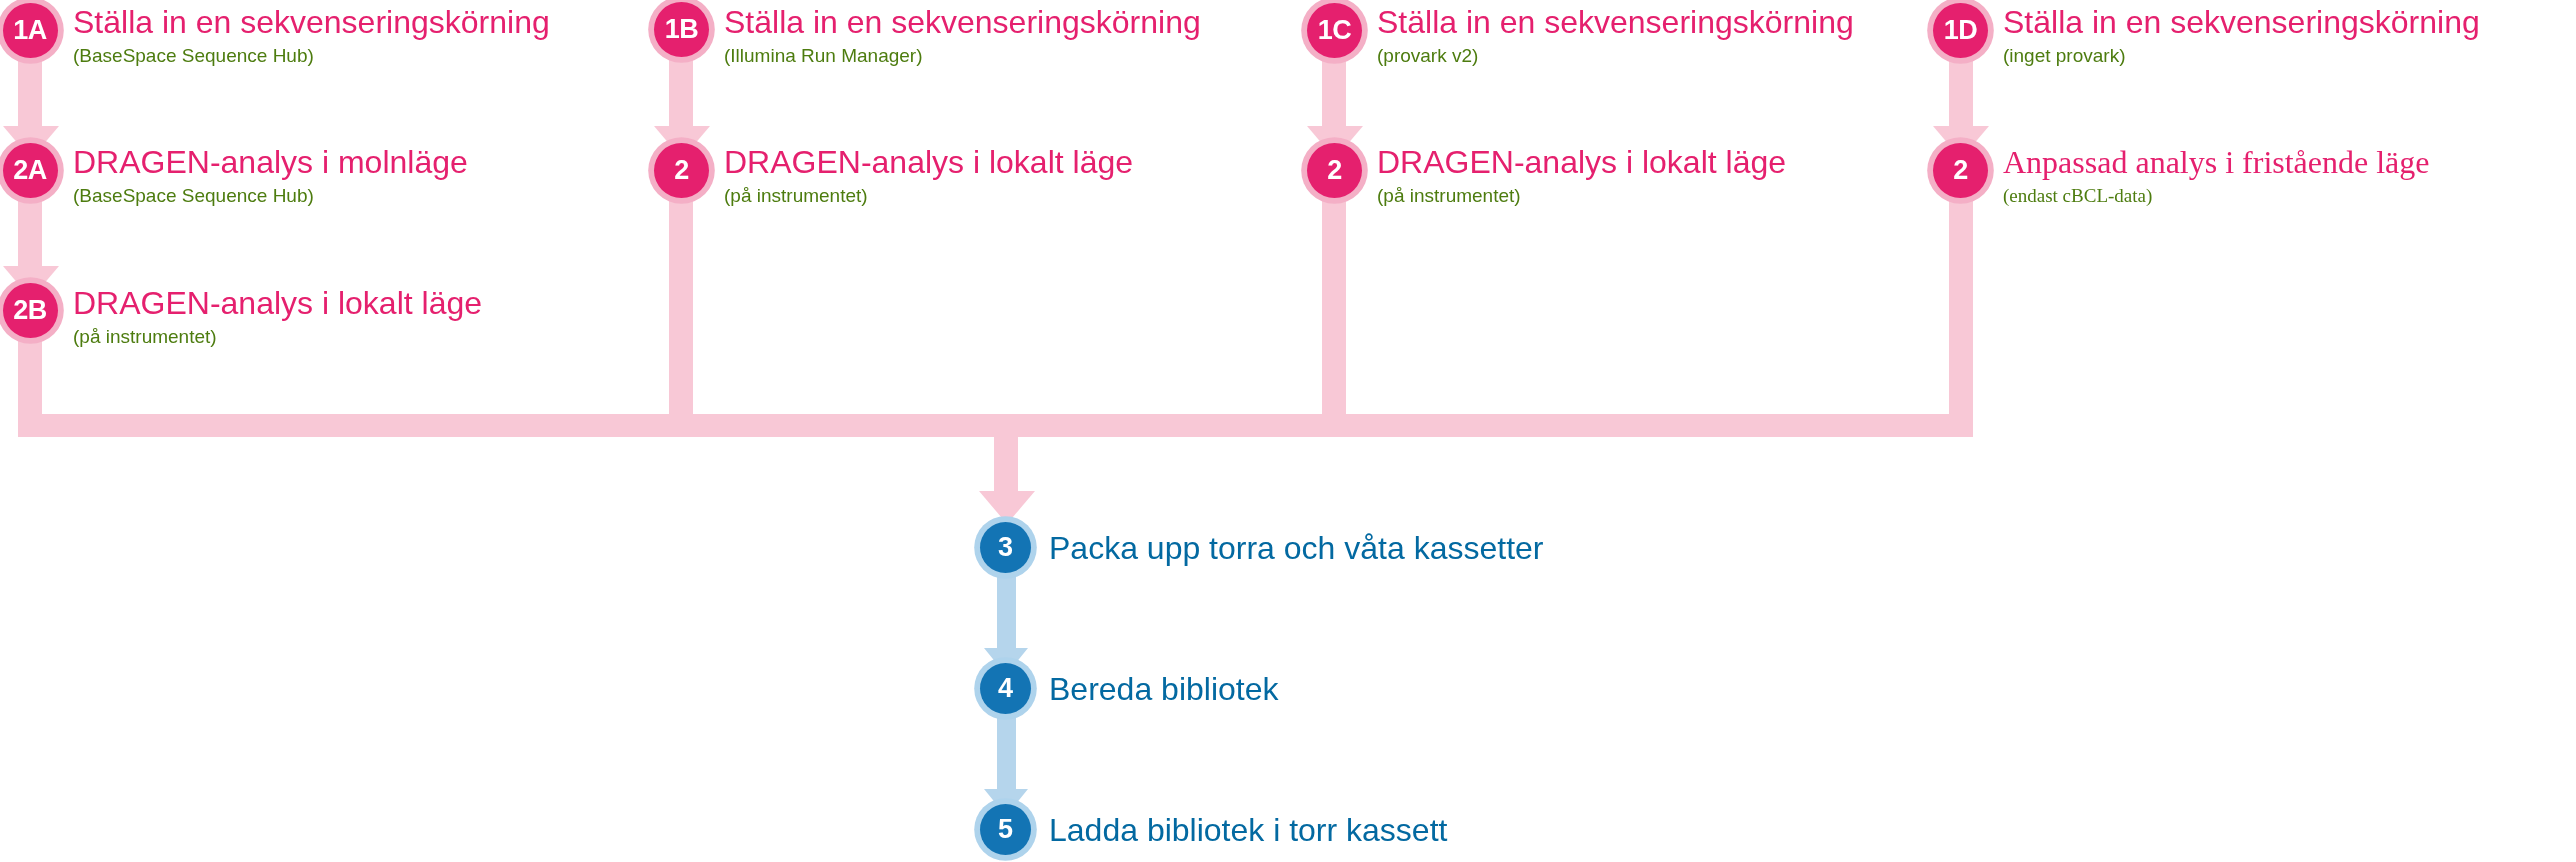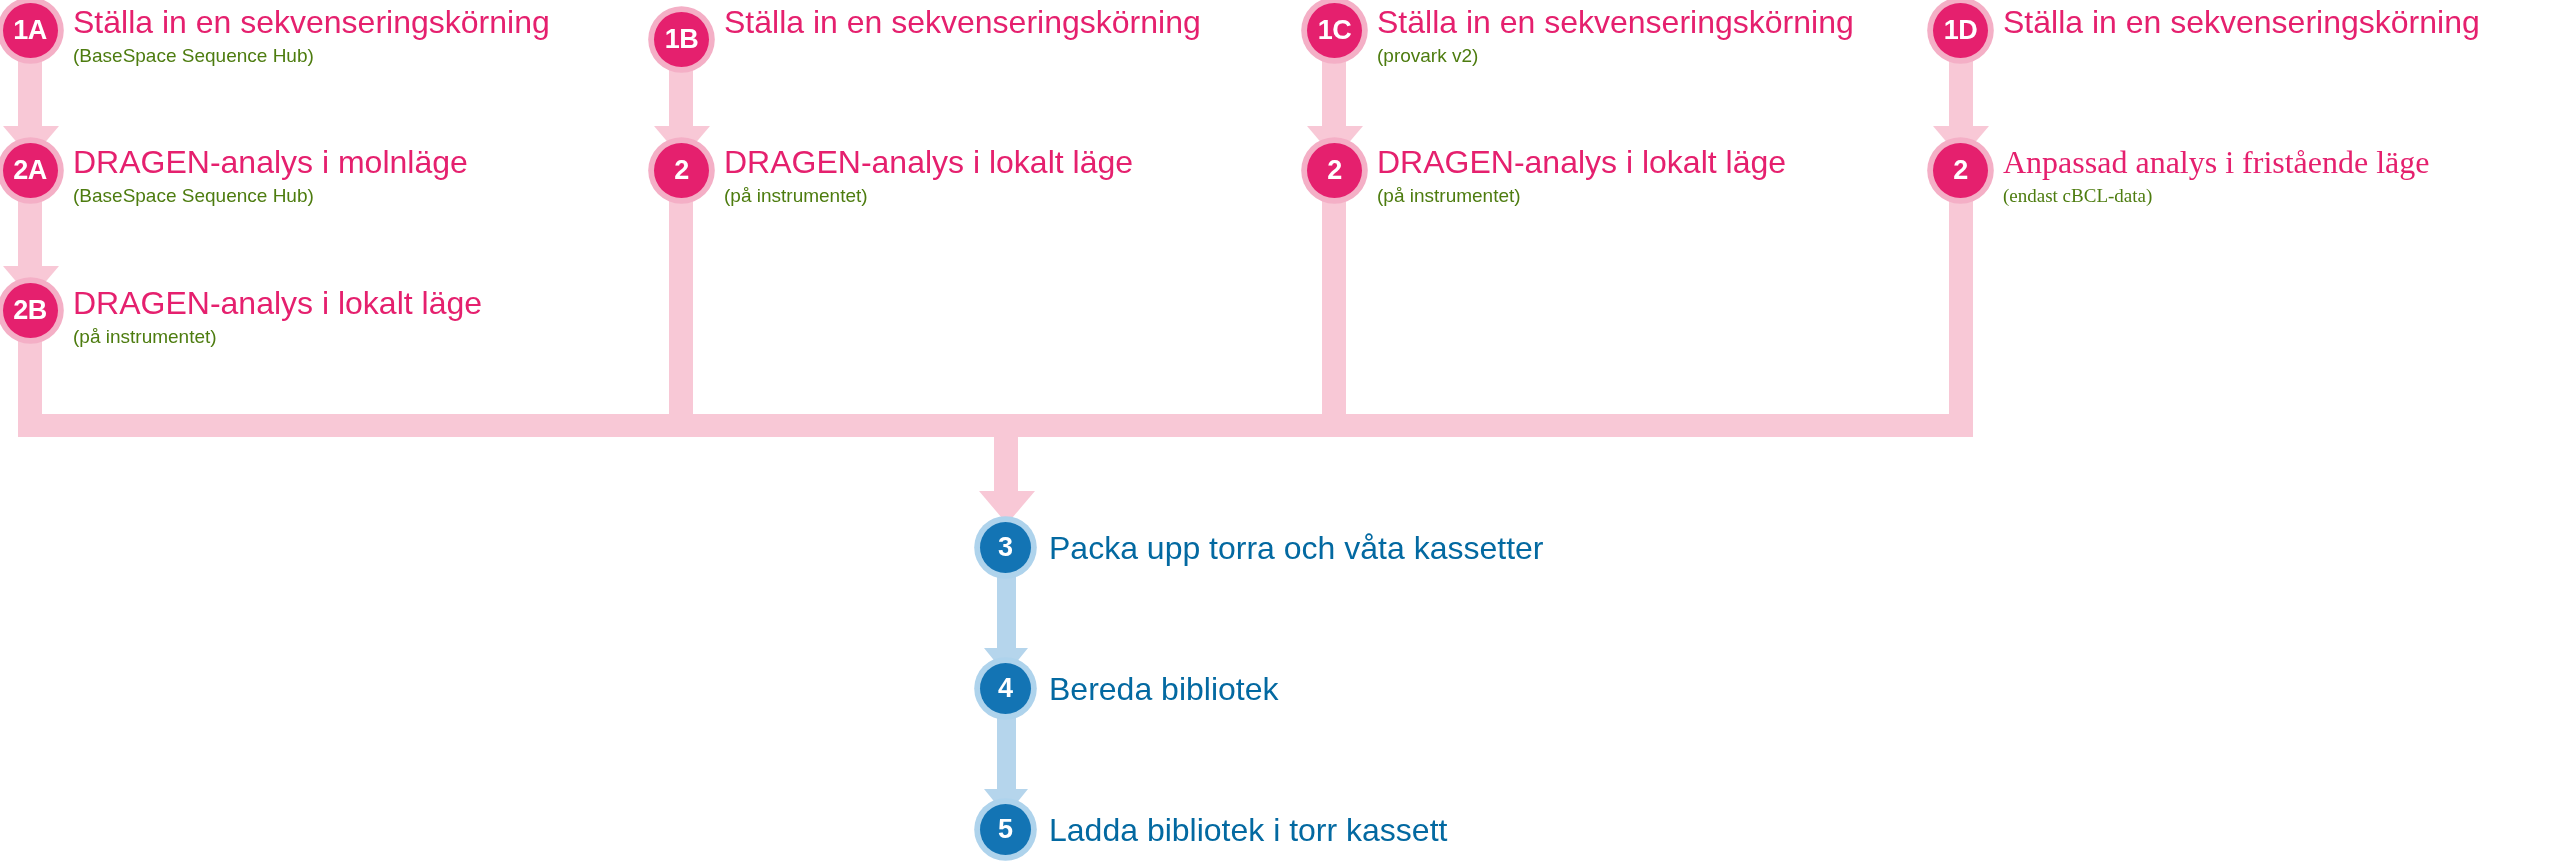--- a/index.html
+++ b/index.html
@@ -84,23 +84,24 @@
     <div class="title pink-title">DRAGEN-analys i molnläge</div>
     <div class="sub">(BaseSpace Sequence Hub)</div>
   </div>
 
   <div class="node node-pink" style="left:2.5px;top:283px;">2B</div>
   <div class="lbl" style="left:73px;top:286px;">
     <div class="title pink-title">DRAGEN-analys i lokalt läge</div>
     <div class="sub">(på instrumentet)</div>
   </div>
 
-  <div class="node node-pink" style="left:654px;top:12px;">1B</div>
+  <div class="node node-pink" style="left:654px;top:2px;">1B</div>
   <div class="lbl" style="left:724px;top:5px;">
     <div class="title pink-title">Ställa in en sekvenseringskörning</div>
+    <div class="sub">(Illumina Run Manager)</div>
   </div>
 
   <div class="node node-pink" style="left:654px;top:143px;">2</div>
   <div class="lbl" style="left:724px;top:145px;">
     <div class="title pink-title">DRAGEN-analys i lokalt läge</div>
     <div class="sub">(på instrumentet)</div>
   </div>
 
   <div class="node node-pink" style="left:1307px;top:2.5px;">1C</div>
   <div class="lbl" style="left:1377px;top:5px;">
@@ -110,20 +111,21 @@
 
   <div class="node node-pink" style="left:1307px;top:143px;">2</div>
   <div class="lbl" style="left:1377px;top:145px;">
     <div class="title pink-title">DRAGEN-analys i lokalt läge</div>
     <div class="sub">(på instrumentet)</div>
   </div>
 
   <div class="node node-pink" style="left:1933px;top:2.5px;">1D</div>
   <div class="lbl" style="left:2003px;top:5px;">
     <div class="title pink-title">Ställa in en sekvenseringskörning</div>
+    <div class="sub">(inget provark)</div>
   </div>
 
   <div class="node node-pink" style="left:1933px;top:143px;">2</div>
   <div class="lbl" style="left:2003px;top:145px;font-family:Liberation Serif, serif;">
     <div class="title pink-title">Anpassad analys i fristående läge</div>
     <div class="sub">(endast cBCL-data)</div>
   </div>
 
   <div class="node node-blue" style="left:980px;top:522px;">3</div>
   <div class="lbl" style="left:1049px;top:531px;">

